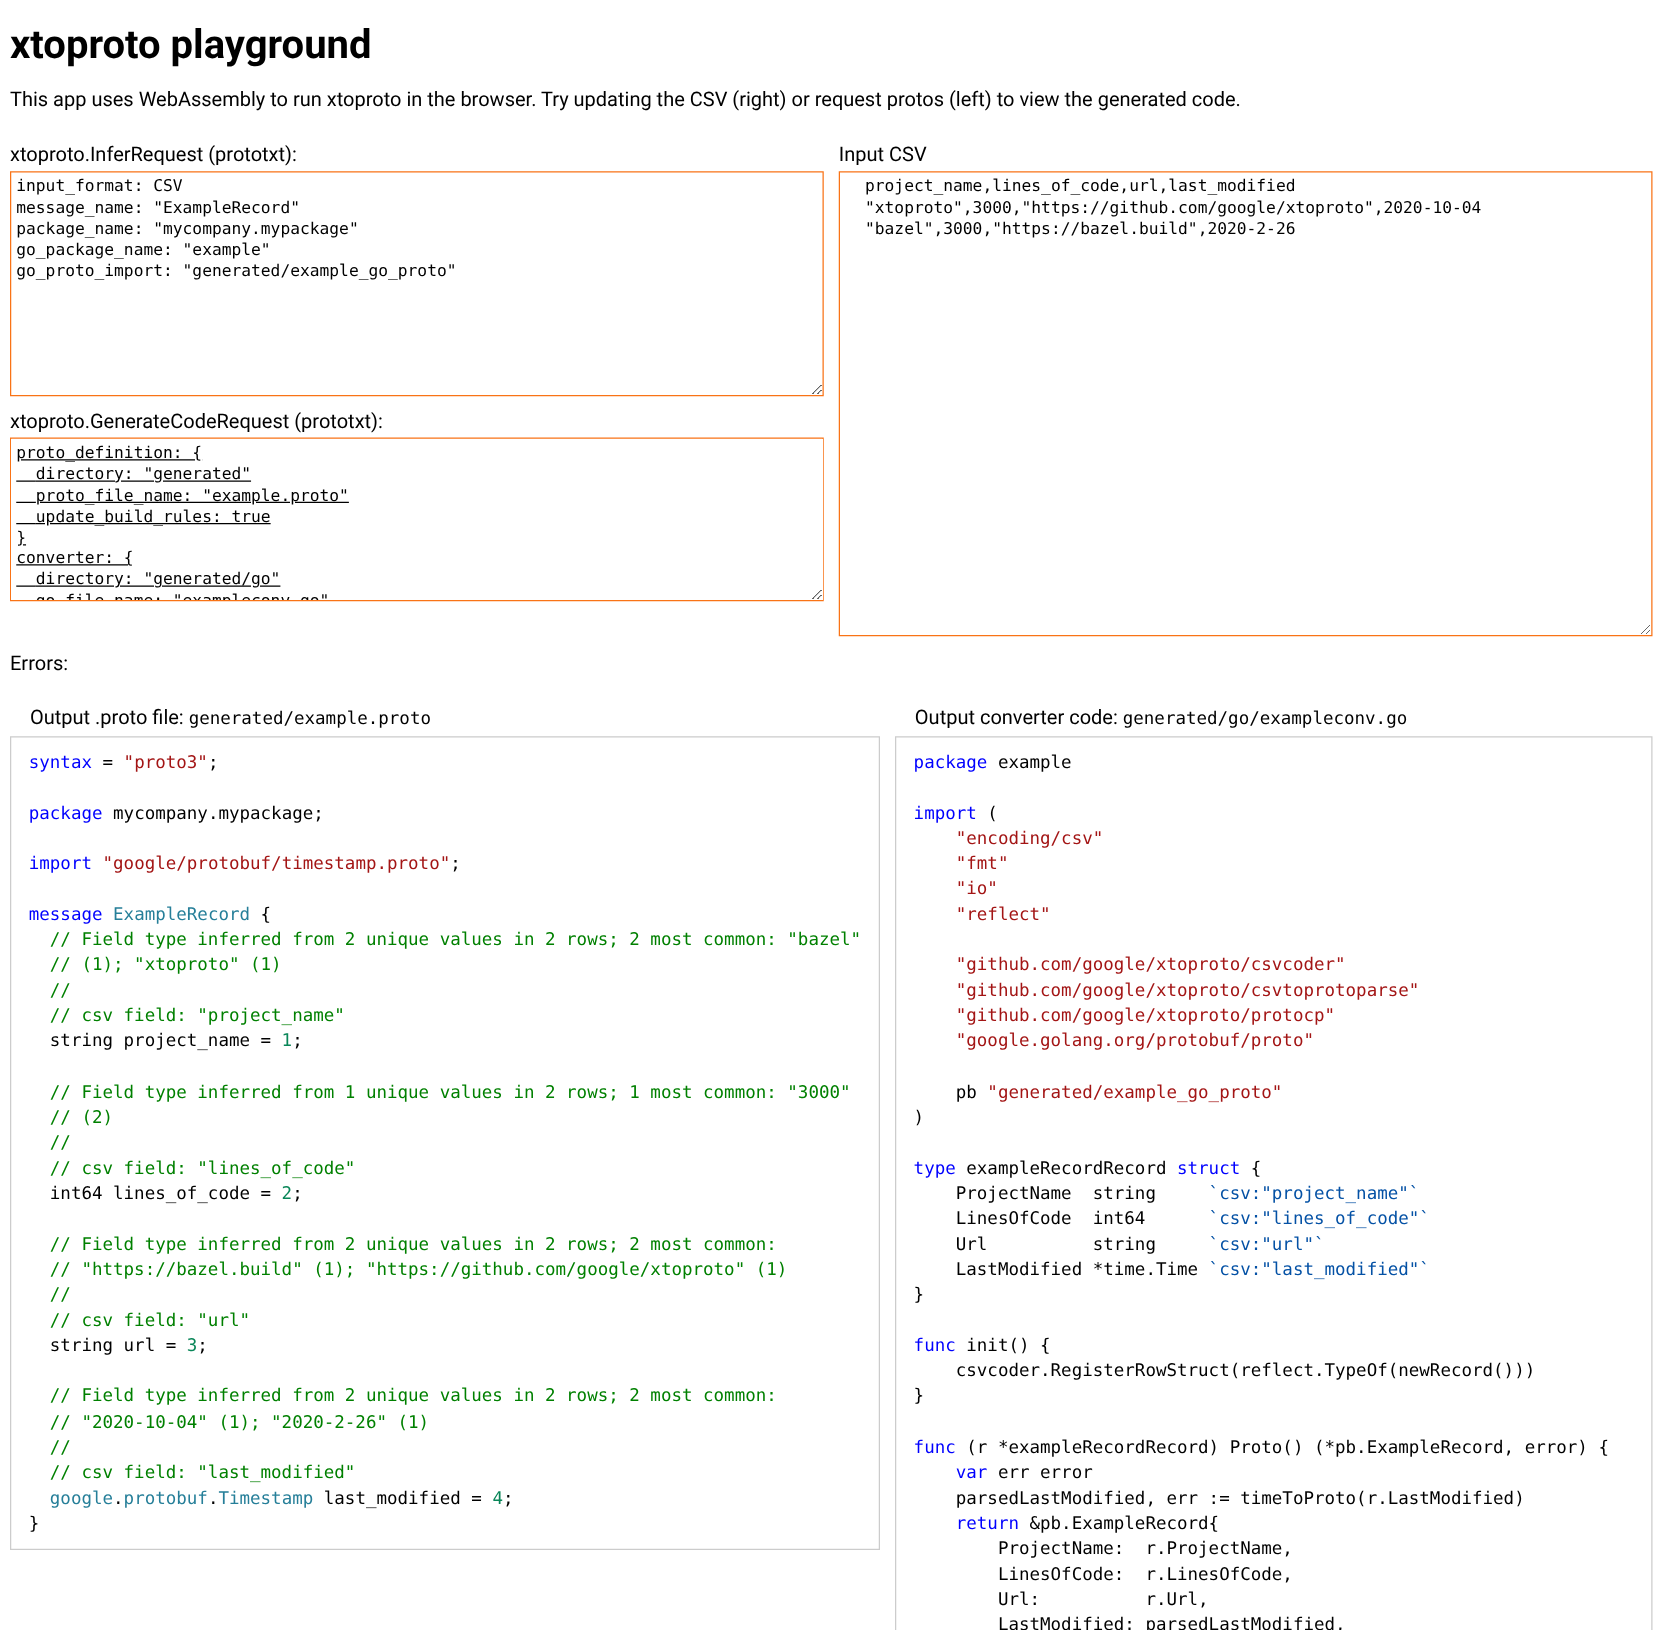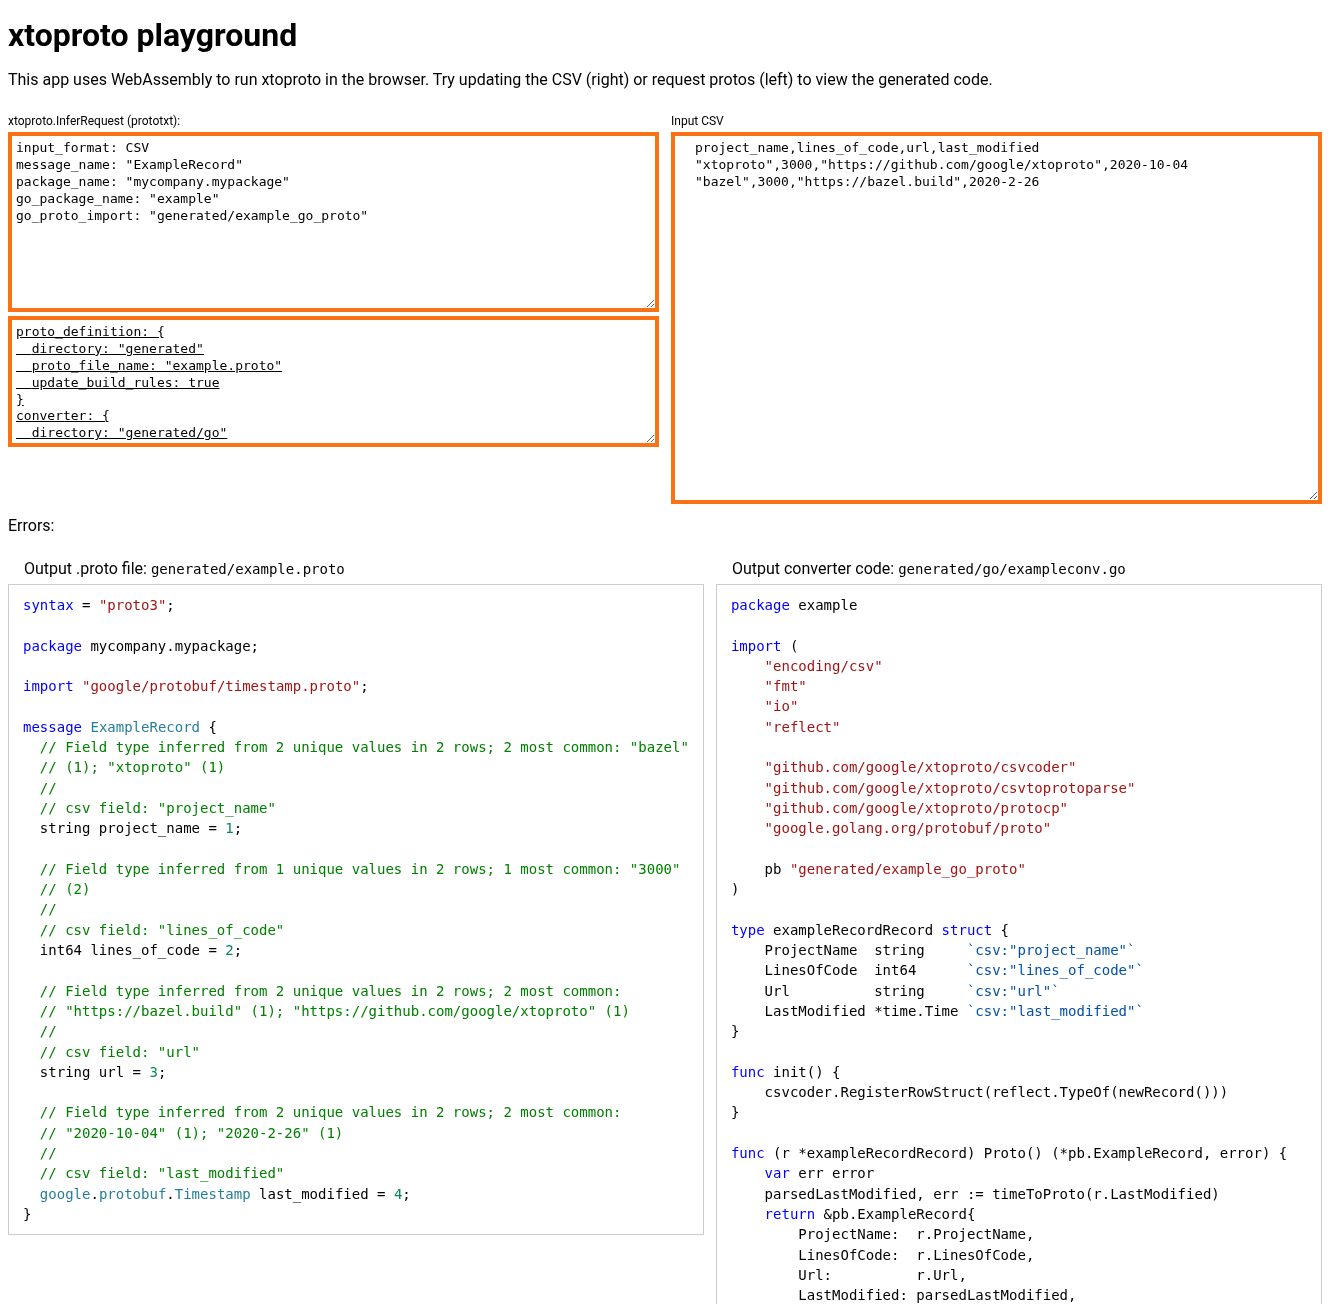--- a/index.html
+++ b/index.html
@@ -21,28 +21,28 @@
     }
     .columns {
       display: flex;
       gap: 12px;
     }
     .column {
       flex: 1;
     }
     .field-label {
       margin-bottom: 4px;
-      font-size: 12px;
+      font-size: 16px;
     }
     textarea {
       width: 100%;
       font-family: monospace;
       font-size: 13px;
       padding: 4px;
-      border: 4px solid #f97316;
+      border: 1px solid #f97316;
       resize: both;
       line-height: 1.3;
     }
     .ta-infer { height: 180px; }
     .ta-gen { height: 131px; text-decoration: underline; }
     .ta-csv { height: 372px; padding-left: 20px; }
     .errors-row {
       margin: 8px 0 24px 0;
     }
     .output-columns {
@@ -86,20 +86,21 @@
 
 <div class="columns">
   <div class="column">
     <div class="field-label">xtoproto.InferRequest (prototxt):</div>
     <textarea class="ta-infer" style="">input_format: CSV
 message_name: "ExampleRecord"
 package_name: "mycompany.mypackage"
 go_package_name: "example"
 go_proto_import: "generated/example_go_proto"</textarea>
 
+    <div class="field-label" style="margin-top:6px;">xtoproto.GenerateCodeRequest (prototxt):</div>
     <textarea class="ta-gen" style="">proto_definition: {
   directory: "generated"
   proto_file_name: "example.proto"
   update_build_rules: true
 }
 converter: {
   directory: "generated/go"
   go_file_name: "exampleconv.go"
   update_build_rules: true
 }</textarea>

